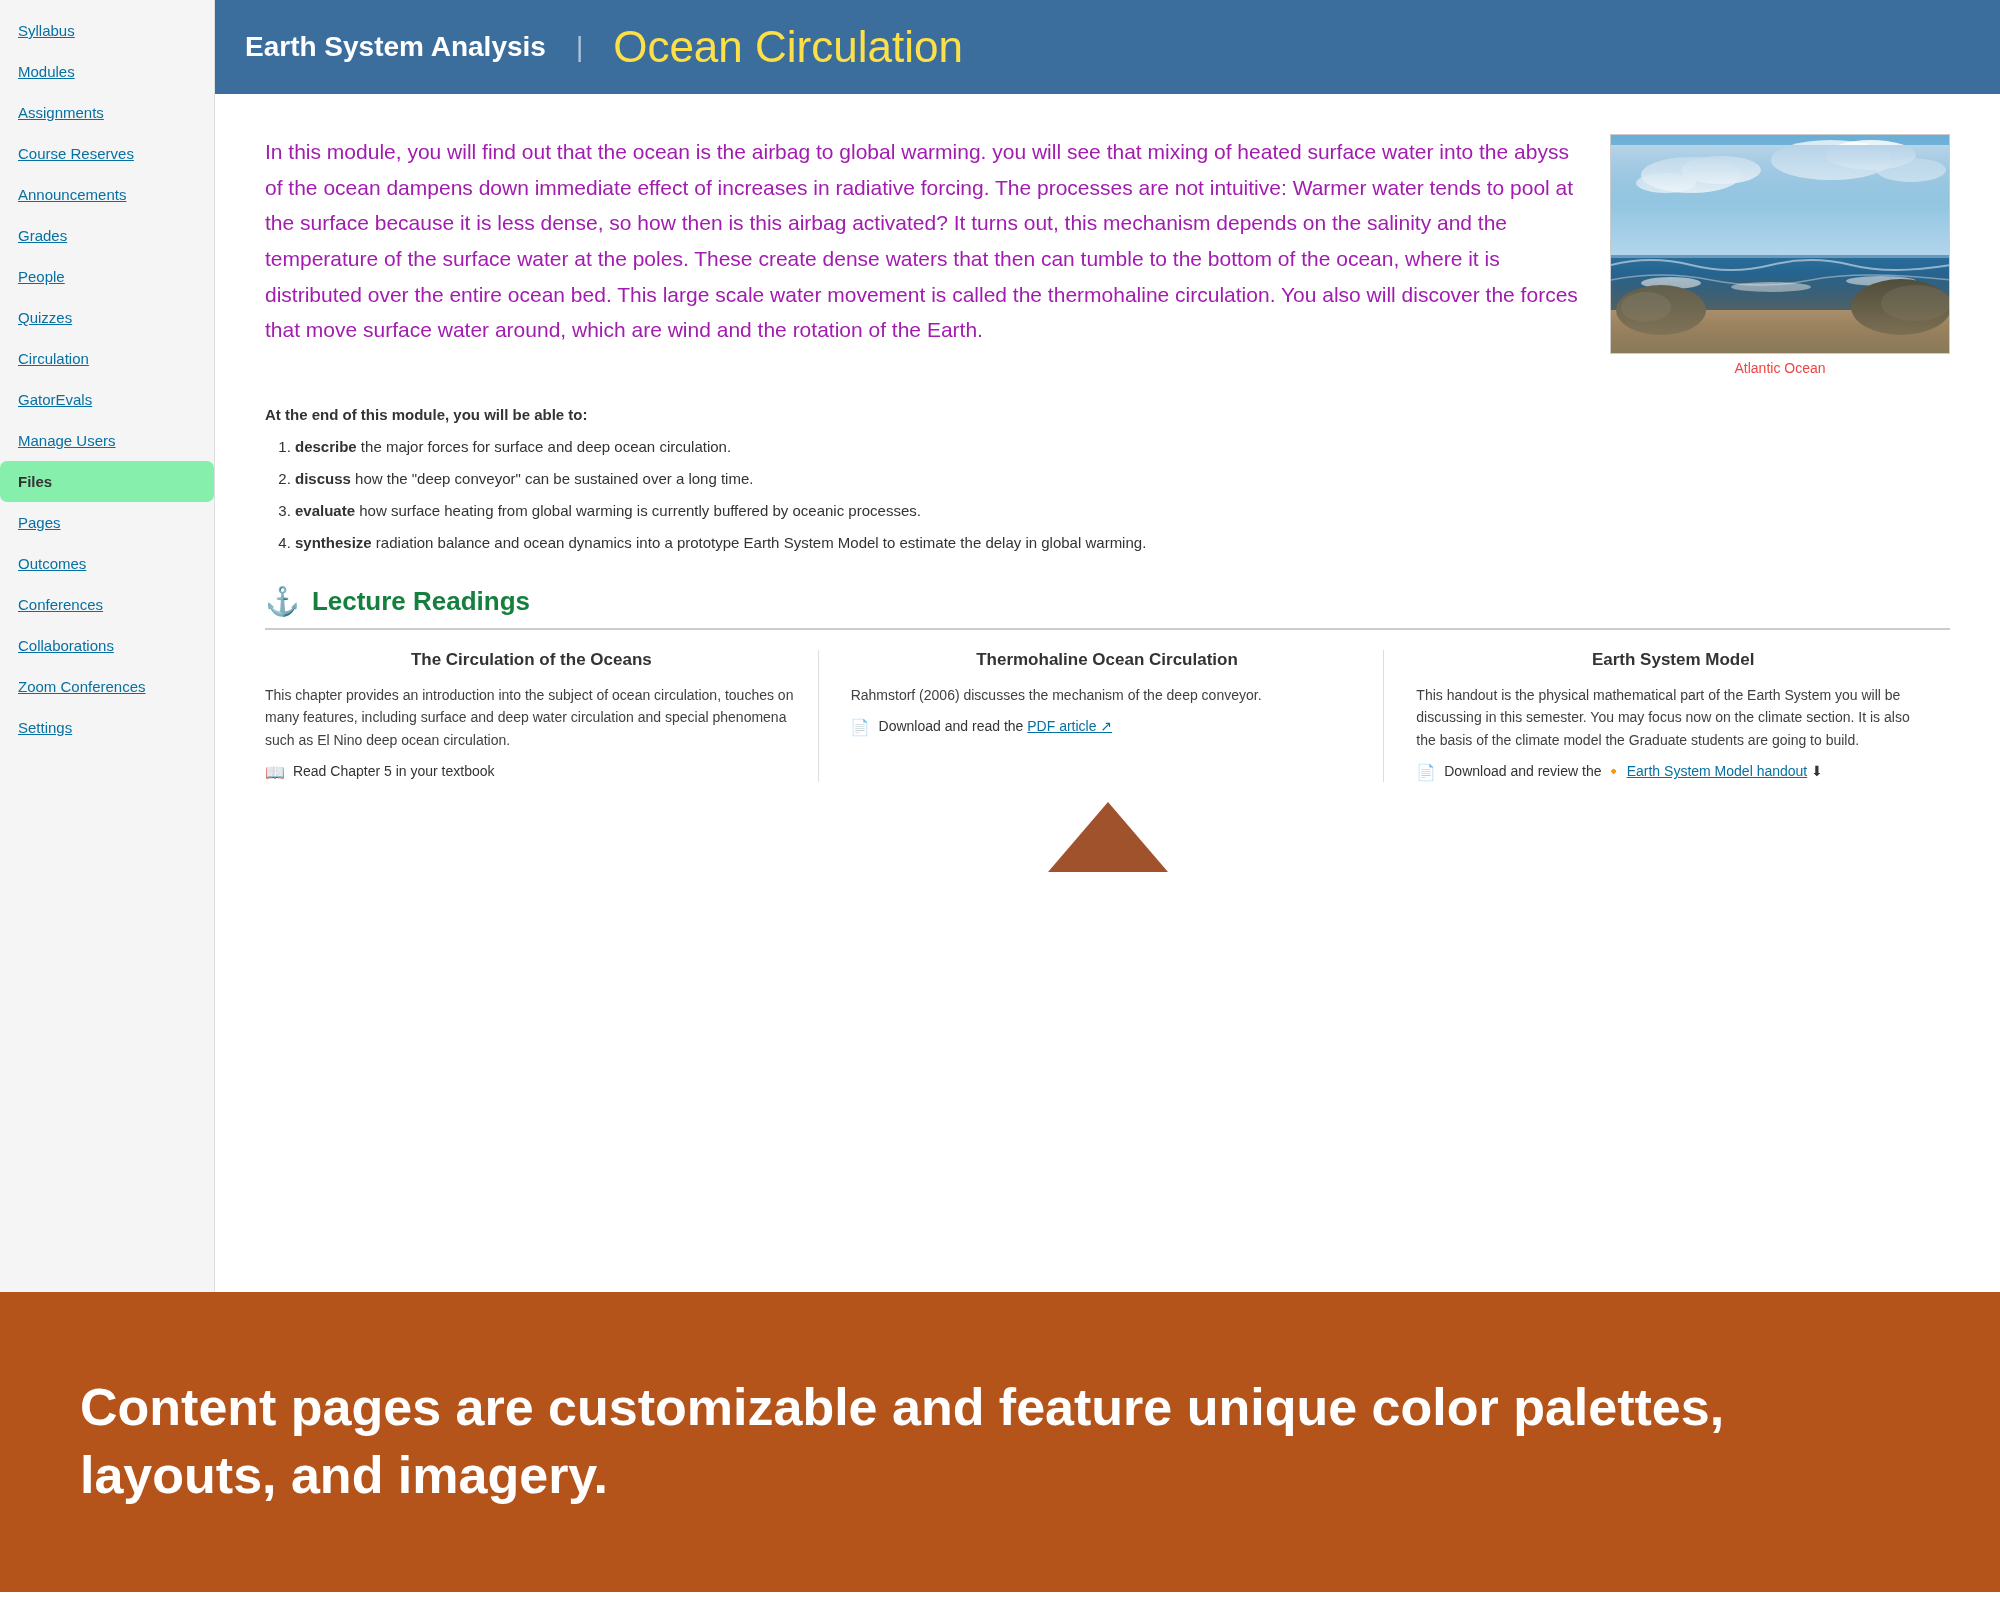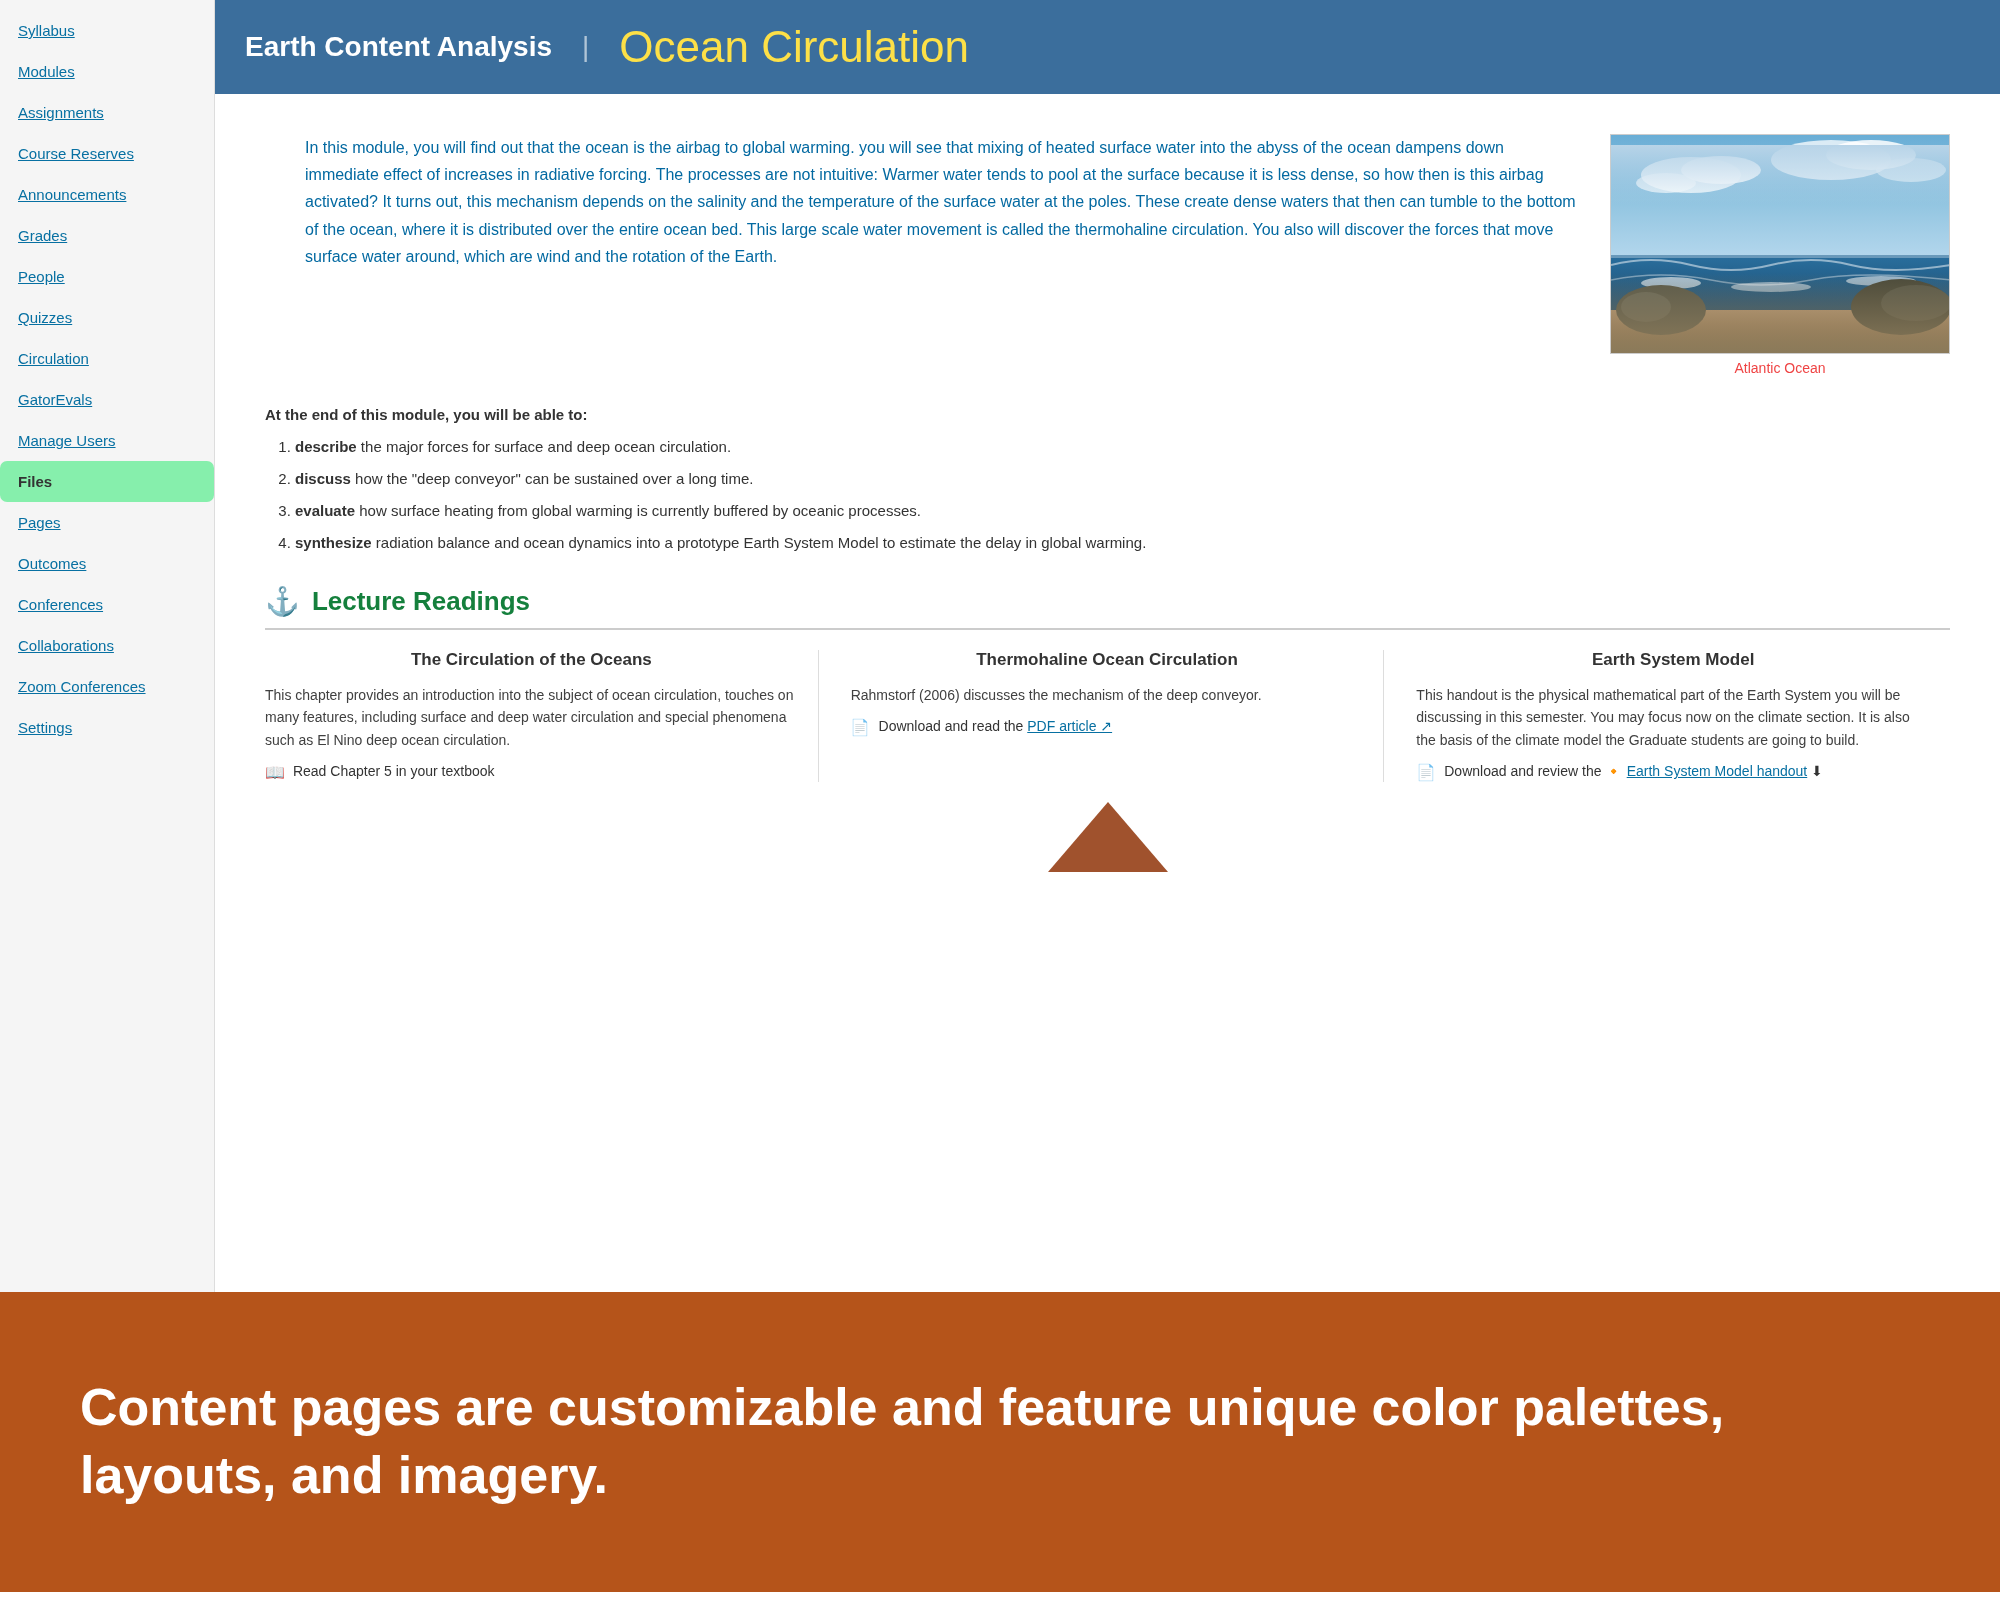--- a/index.html
+++ b/index.html
@@ -18,21 +18,21 @@
     .course-header { background: #3B6E9C; color: white; padding: 22px 30px; display: flex; align-items: center; gap: 20px; }
     .course-header .course-title { font-size: 28px; font-weight: bold; color: white; }
     .header-divider { font-size: 28px; color: rgba(255,255,255,0.6); margin: 0 10px; }
     .page-title { font-size: 44px; font-weight: normal; color: #fde047; }
 
     
     .content-area { flex: 1; padding: 40px 50px; overflow-y: auto; background: #fff; }
 
     
     .intro-section { display: flex; gap: 30px; margin-bottom: 30px; }
-    .intro-text { flex: 1; font-size: 16px; line-height: 1.7; color: #0369a1; margin-left: 40px; }
+    .intro-text { flex: 1; font-size: 21px; line-height: 1.7; color: #a21caf; }
     .ocean-image { width: 340px; min-width: 340px; }
     .ocean-image .img-box { width: 340px; height: 220px; background: linear-gradient(180deg, #87CEEB 0%, #4a90c4 30%, #1a5f8a 60%, #c4a07a 85%, #d4a96a 100%); position: relative; overflow: hidden; border: 1px solid #ccc; }
     .ocean-image .img-box::before { content: ''; position: absolute; bottom: 0; left: 0; right: 0; height: 80px; background: linear-gradient(180deg, transparent, #8a7a5a); }
     .ocean-image .img-box::after { content: ''; position: absolute; top: 10px; left: 0; right: 0; height: 60px; background: linear-gradient(180deg, #b8d4e8, transparent); }
     .image-caption { text-align: center; font-size: 14px; color: #ef4444; margin-top: 6px; }
 
     
     .objectives { margin-bottom: 30px; }
     .objectives-title { font-size: 15px; font-weight: bold; margin-bottom: 12px; }
     .objectives ol { padding-left: 30px; }
@@ -92,21 +92,21 @@
       <a class="sidebar-item">Outcomes</a>
       <a class="sidebar-item">Conferences</a>
       <a class="sidebar-item">Collaborations</a>
       <a class="sidebar-item">Zoom Conferences</a>
       <a class="sidebar-item">Settings</a>
     </nav>
 
     <div style="flex:1; display:flex; flex-direction:column; overflow:hidden;">
 
       <div class="course-header">
-        <span class="course-title">Earth Content Analysis</span>
+        <span class="course-title">Earth System Analysis</span>
         <span class="header-divider">|</span>
         <span class="page-title">Ocean Circulation</span>
       </div>
 
       <div class="content-area">
 
         <div class="intro-section">
           <div class="intro-text">In this module, you will find out that the ocean is the airbag to global warming. you will see that mixing of heated surface water into the abyss of the ocean dampens down immediate effect of increases in radiative forcing. The processes are not intuitive: Warmer water tends to pool at the surface because it is less dense, so how then is this airbag activated? It turns out, this mechanism depends on the salinity and the temperature of the surface water at the poles. These create dense waters that then can tumble to the bottom of the ocean, where it is distributed over the entire ocean bed. This large scale water movement is called the thermohaline circulation. You also will discover the forces that move surface water around, which are wind and the rotation of the Earth.</div>
           <div class="ocean-image">
             <div class="img-box">

